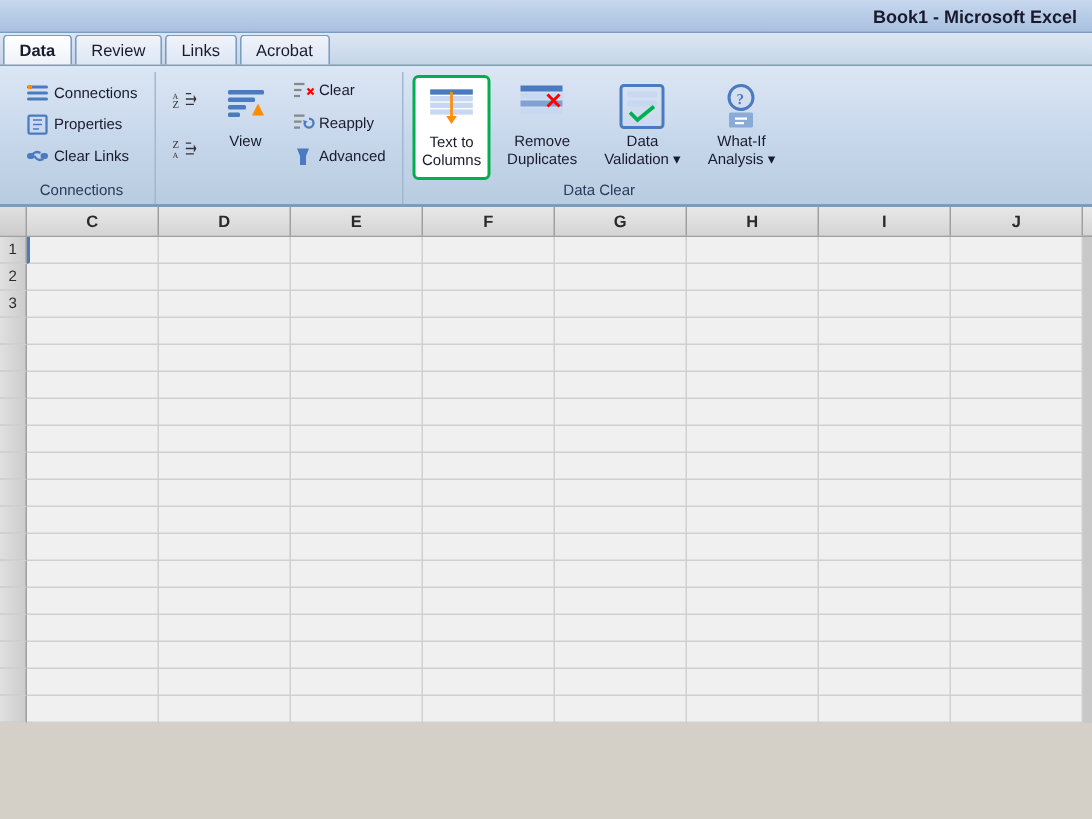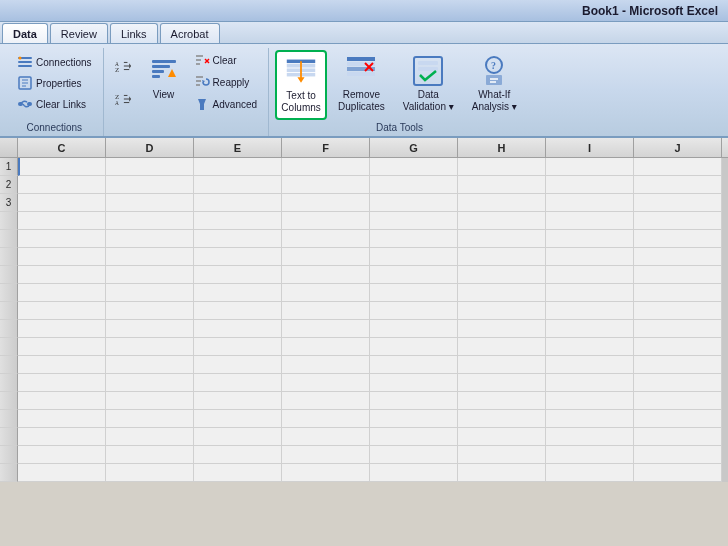--- a/index.html
+++ b/index.html
@@ -418,21 +418,21 @@
             <circle cx="16" cy="10" r="8" fill="none" stroke="#4a7abf" stroke-width="2"></circle>
             <text x="13" y="14" font-size="10" fill="#4a7abf" font-family="serif" font-weight="bold">?</text>
             <rect x="8" y="20" width="16" height="10" rx="1" fill="#4a7abf" opacity="0.5"></rect>
             <line x1="12" y1="24" x2="20" y2="24" stroke="white" stroke-width="1.5"></line>
             <line x1="12" y1="27" x2="18" y2="27" stroke="white" stroke-width="1.5"></line>
           </svg>
         </div>
         <span class="ribbon-btn-label">What-If<br>Analysis ▾</span>
       </div>
     </div>
-    <div class="ribbon-group-label">Data Tools</div>
+    <div class="ribbon-group-label">Data Clear</div>
   </div>
 
 </div>
 
 <div class="spreadsheet-container">
 
   <div class="col-headers">
     <div class="row-header-spacer"></div>
     <div class="col-header" style="width:88px;">C</div>
     <div class="col-header" style="width:88px;">D</div>

